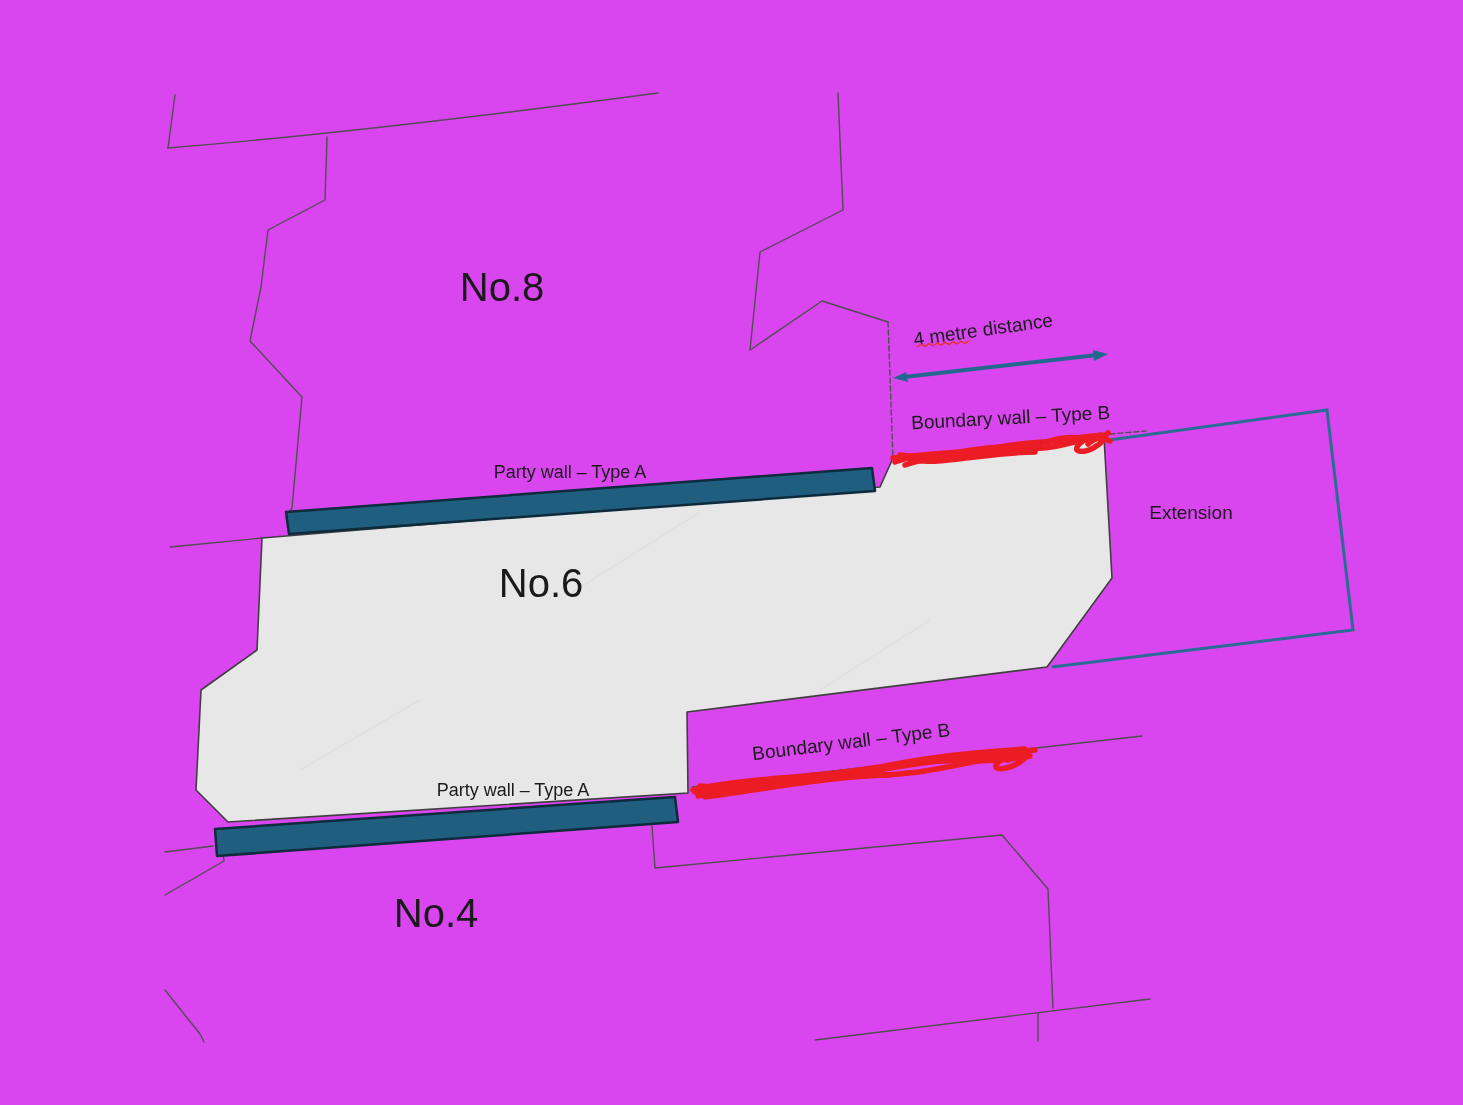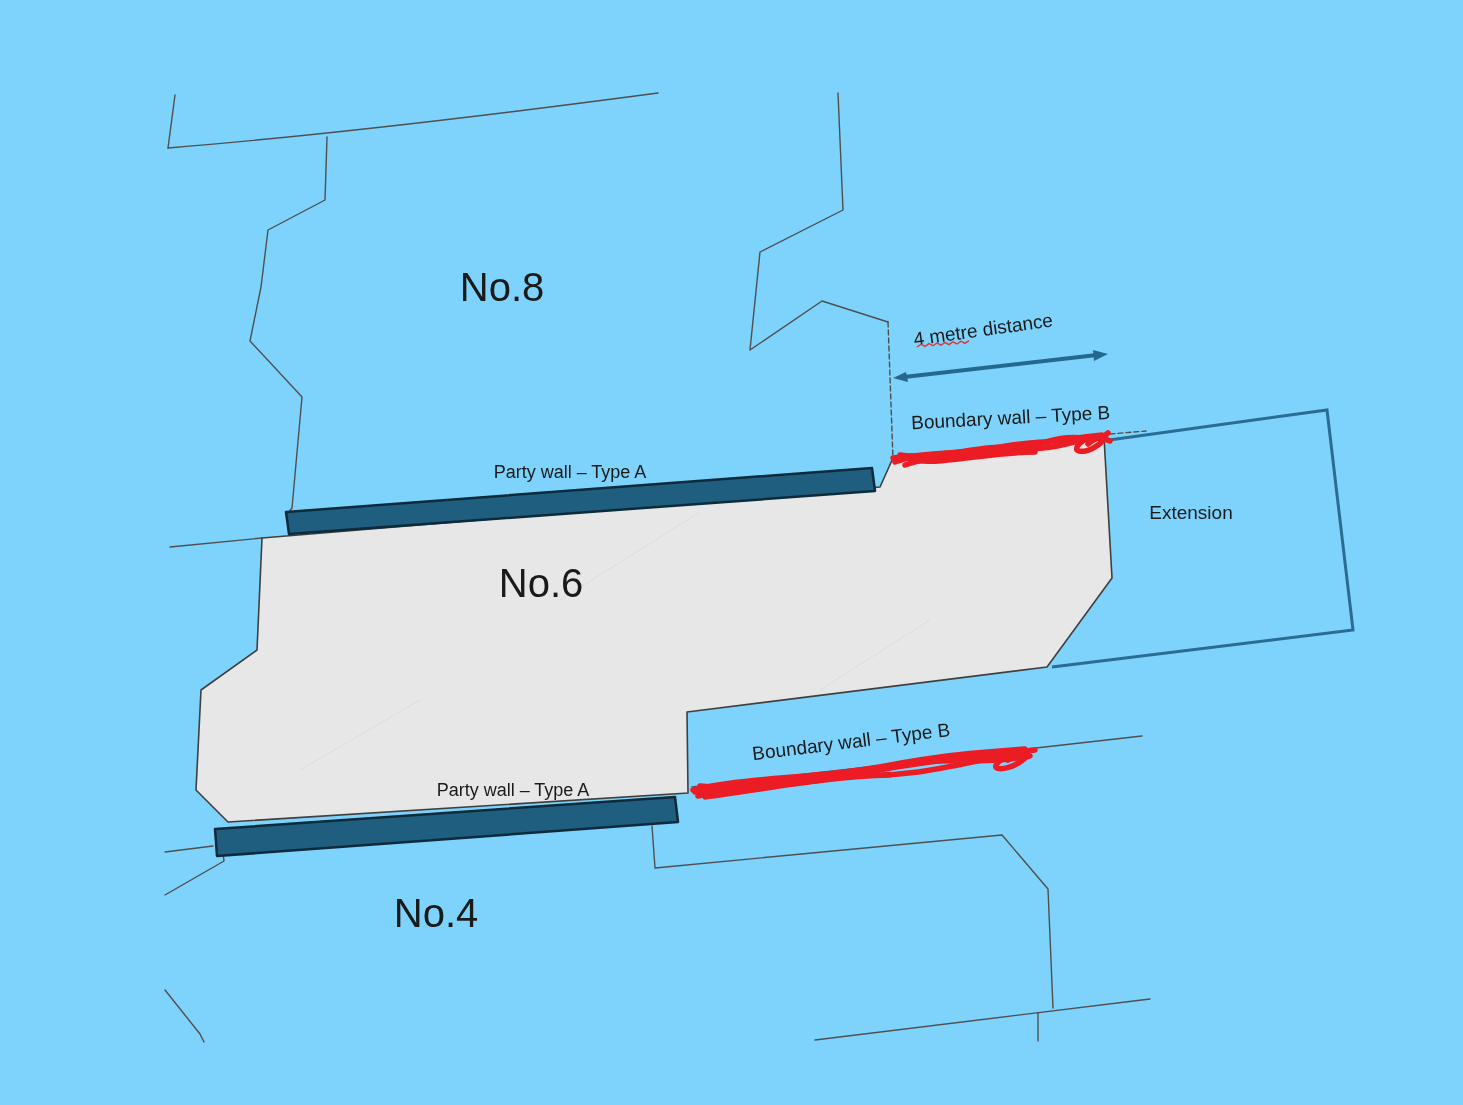--- a/index.html
+++ b/index.html
@@ -5,21 +5,21 @@
   html, body {
     margin: 0;
     padding: 0;
     background: #ffffff;
     font-family: "Liberation Sans", sans-serif;
   }
   #canvas {
     position: relative;
     width: 1463px;
     height: 1105px;
-    background: #7dd3fc;
+    background: #d946ef;
     overflow: hidden;
   }
   svg { display: block; }
   text {
     fill: #1a1a1a;
     font-family: "Liberation Sans", sans-serif;
   }
   .house-label { font-size: 40px; }
   .small-label { font-size: 19px; }
   .party-label { font-size: 18px; }

